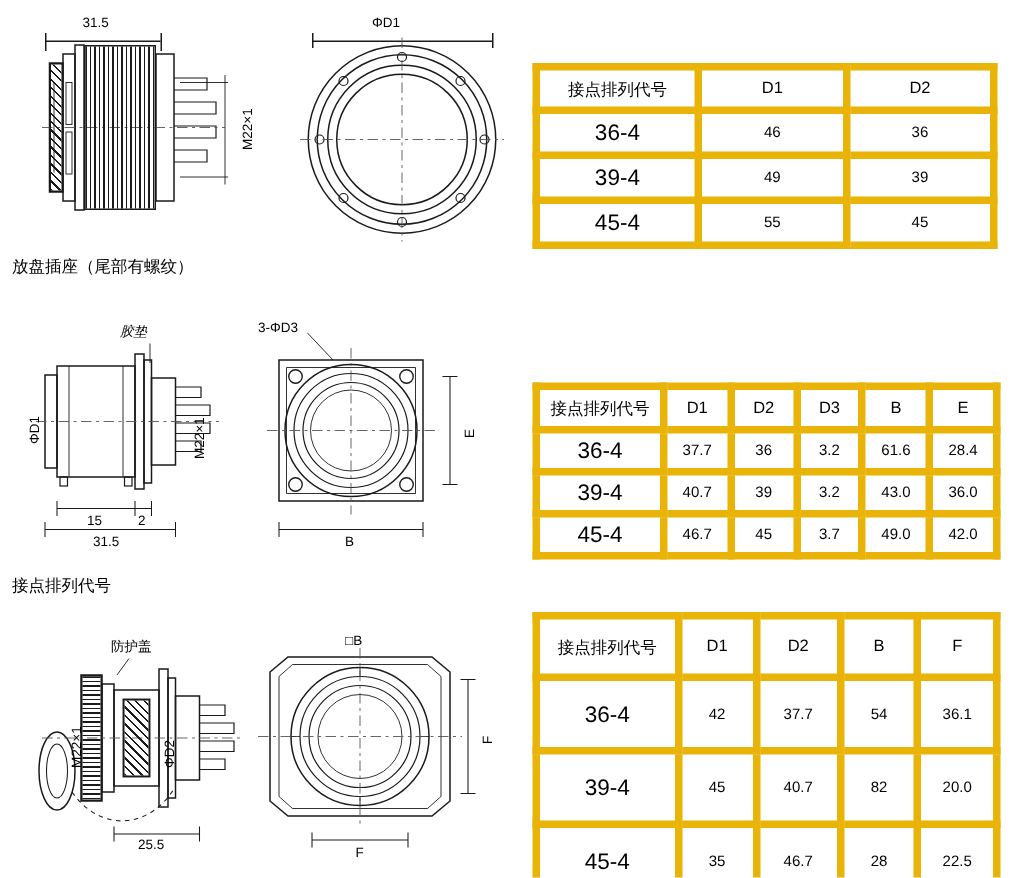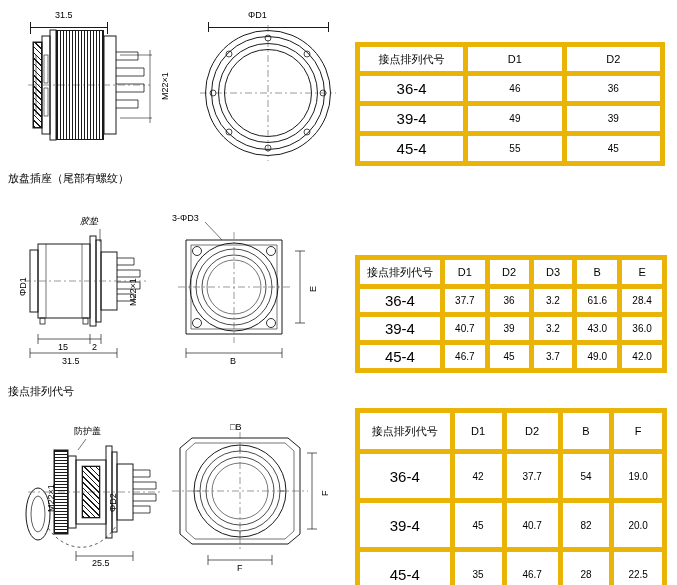--- a/index.html
+++ b/index.html
@@ -418,21 +418,21 @@
       <th style="width:52px;">D1</th>
       <th style="width:56px;">D2</th>
       <th style="width:52px;">B</th>
       <th style="width:52px;">F</th>
     </tr>
     <tr>
       <td class="code">36-4</td>
       <td>42</td>
       <td>37.7</td>
       <td>54</td>
-      <td>19.0</td>
+      <td>36.1</td>
     </tr>
     <tr>
       <td class="code">39-4</td>
       <td>45</td>
       <td>40.7</td>
       <td>82</td>
       <td>20.0</td>
     </tr>
     <tr>
       <td class="code">45-4</td>

